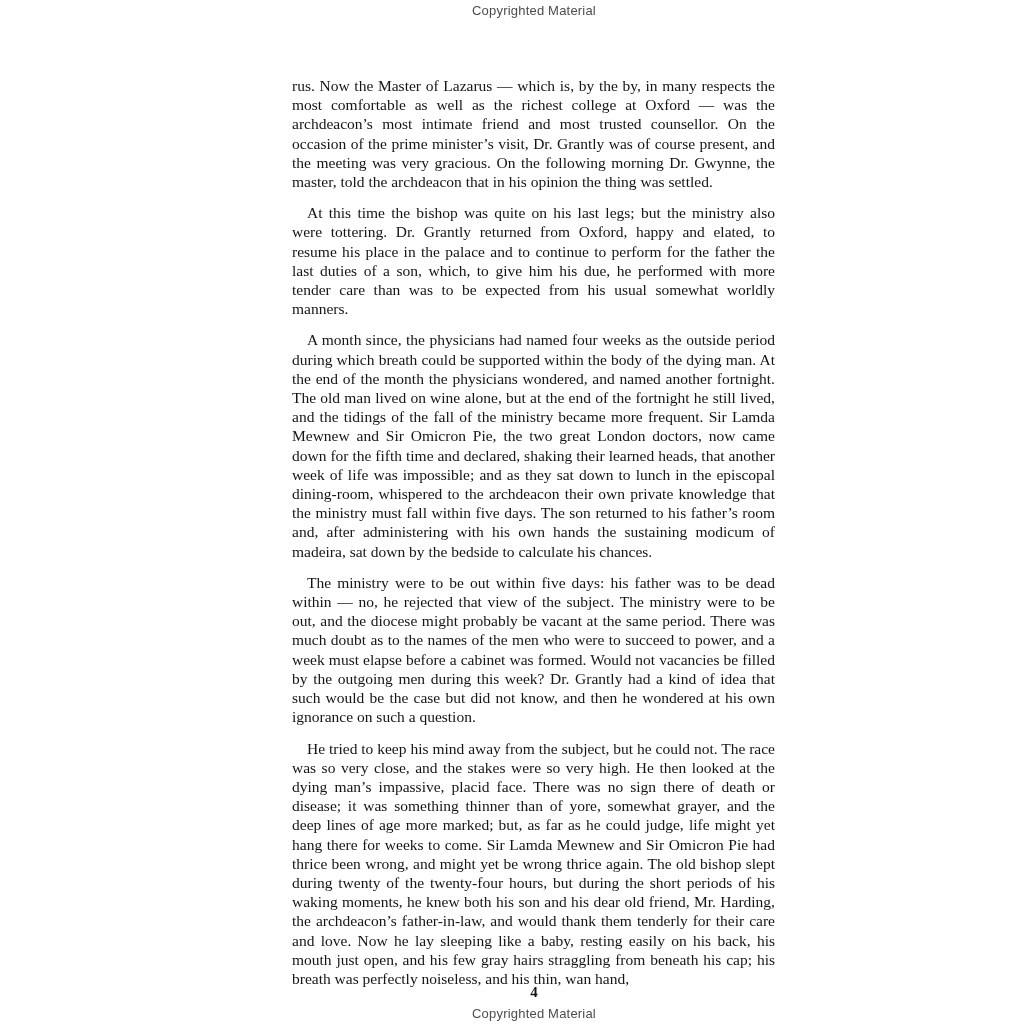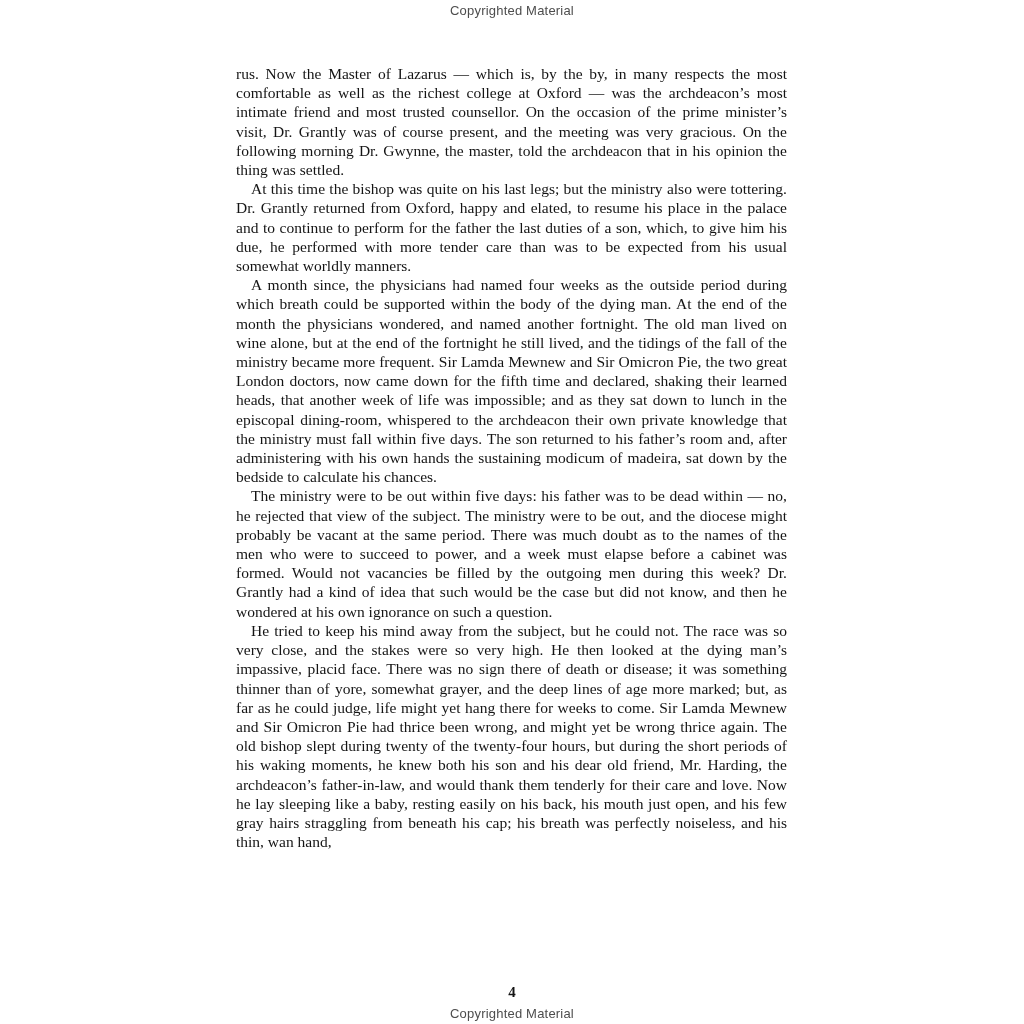--- a/index.html
+++ b/index.html
@@ -1,15 +1,15 @@
 <!DOCTYPE html>
 <html><head>
 <meta charset="utf-8">
 <style>
-  * { box-sizing: border-box; }
+  * { box-sizing: border-box; padding-left: 44px; }
   html, body { margin: 0; padding: 0; }
   body {
     width: 1024px;
     height: 1024px;
     background: #ffffff;
     position: relative;
     font-family: "Liberation Serif", serif;
     overflow: hidden;
   }
   .copyright {
@@ -28,21 +28,21 @@
     position: absolute;
     top: 64px;
     left: 236px;
     width: 551px;
     font-size: 15.5px;
     line-height: 19.2px;
     color: #141414;
     text-align: justify;
   }
   .text-block p {
-    margin: 0;
+    margin: 12px;
     padding: 0;
     text-indent: 15px;
   }
   .text-block p.first { text-indent: 0; }
   .page-number {
     position: absolute;
     top: 984px;
     left: 0;
     width: 100%;
     text-align: center;

